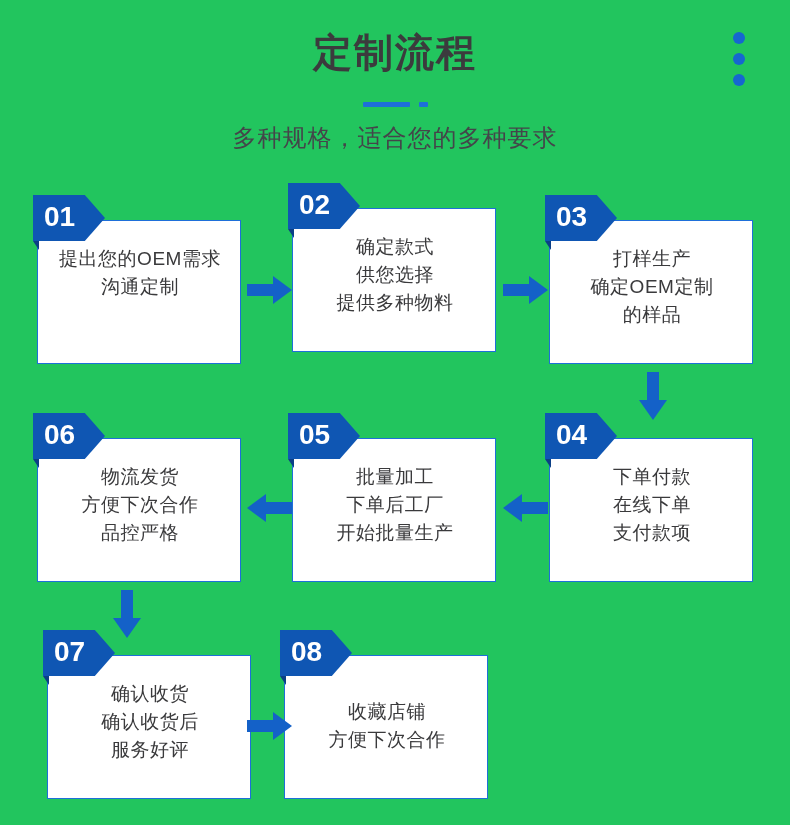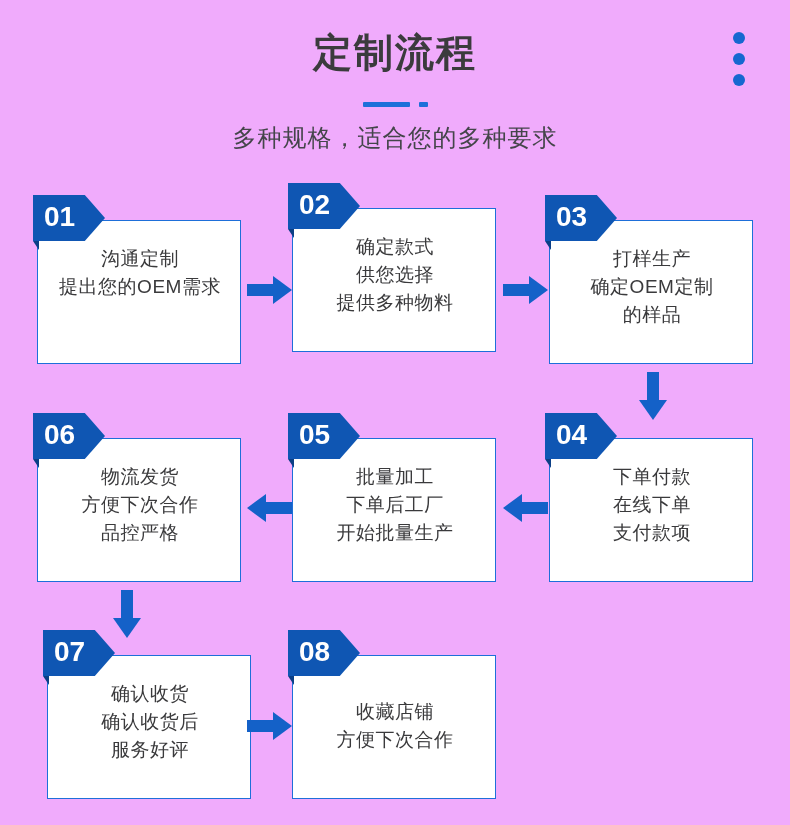--- a/index.html
+++ b/index.html
@@ -11,21 +11,21 @@
     height: 825px;
     background: #f4f5f7;
     font-family: "Liberation Sans", "DejaVu Sans", sans-serif;
     overflow: hidden;
     position: relative;
   }
   #page {
     position: relative;
     width: 790px;
     height: 825px;
-    background: #f0abfc;
+    background: #22c55e;
   }
 
   
   .header {
     position: absolute;
     left: 0;
     top: 0;
     width: 790px;
     height: 180px;
   }
@@ -150,21 +150,21 @@
   }
 
   
   #card-01 { left: 37px;  top: 220px; }
   #card-02 { left: 292px; top: 208px; }
   #card-03 { left: 549px; top: 220px; }
   #card-04 { left: 549px; top: 438px; }
   #card-05 { left: 292px; top: 438px; }
   #card-06 { left: 37px;  top: 438px; }
   #card-07 { left: 37px;  top: 655px; margin-left: 10px; }
-  #card-08 { left: 292px; top: 655px; }
+  #card-08 { left: 284px; top: 655px; }
 
   
   .arrow-h {
     position: absolute;
     width: 45px;
     height: 28px;
   }
   .arrow-h .shaft {
     position: absolute;
     top: 8px;
@@ -235,22 +235,22 @@
       <span class="dot"></span>
       <span class="dot"></span>
       <span class="dot"></span>
     </div>
   </div>
 
   <div class="card" id="card-01">
     <div class="badge">01</div>
     <div class="badge-fold"></div>
     <div class="card-text">
+      <span class="line">提出您的OEM需求</span>
       <span class="line">沟通定制</span>
-      <span class="line">提出您的OEM需求</span>
     </div>
   </div>
 
   <div class="card" id="card-02">
     <div class="badge">02</div>
     <div class="badge-fold"></div>
     <div class="card-text">
       <span class="line">确定款式</span>
       <span class="line">供您选择</span>
       <span class="line">提供多种物料</span>

